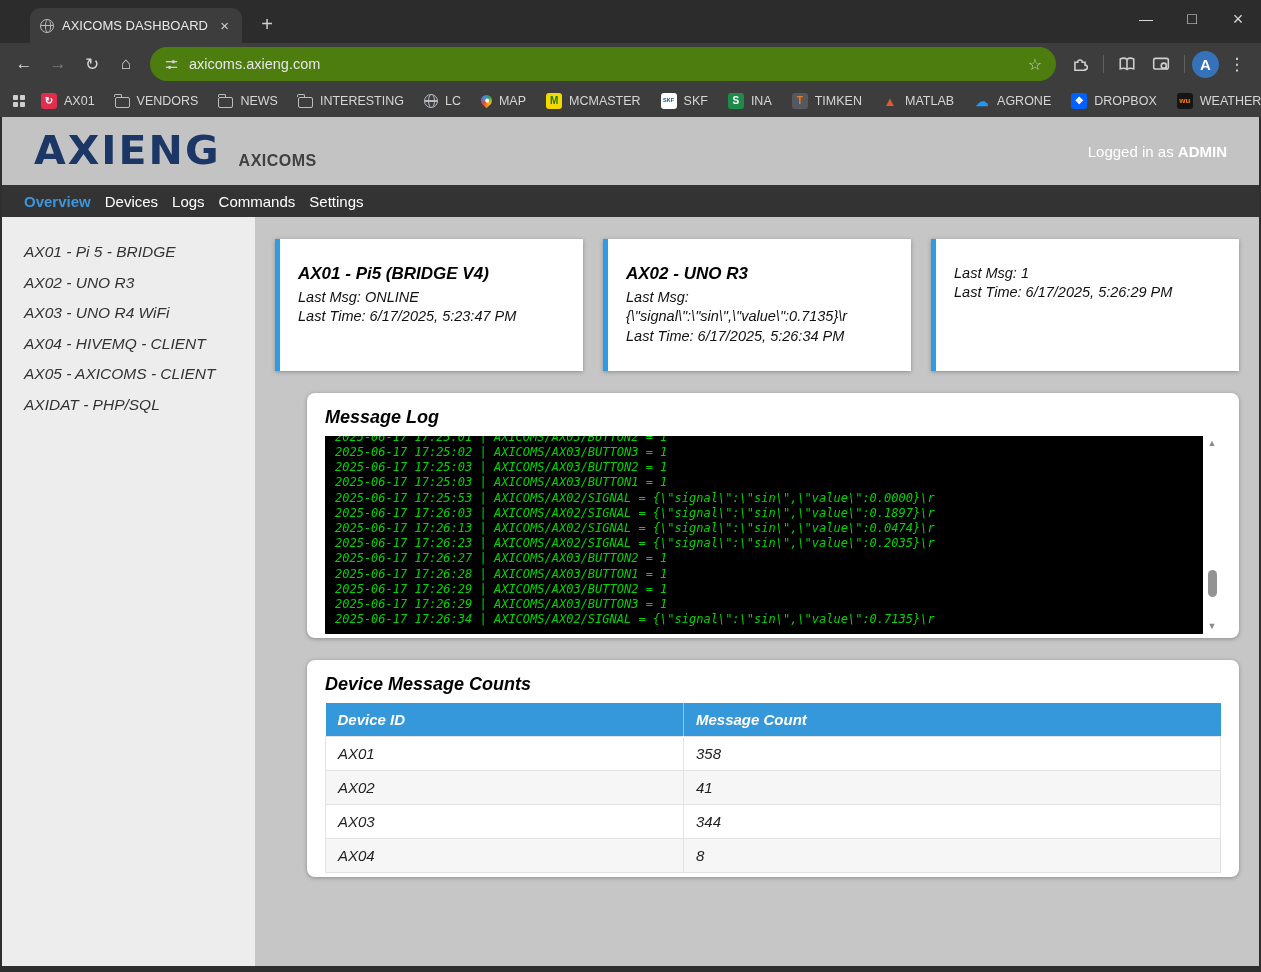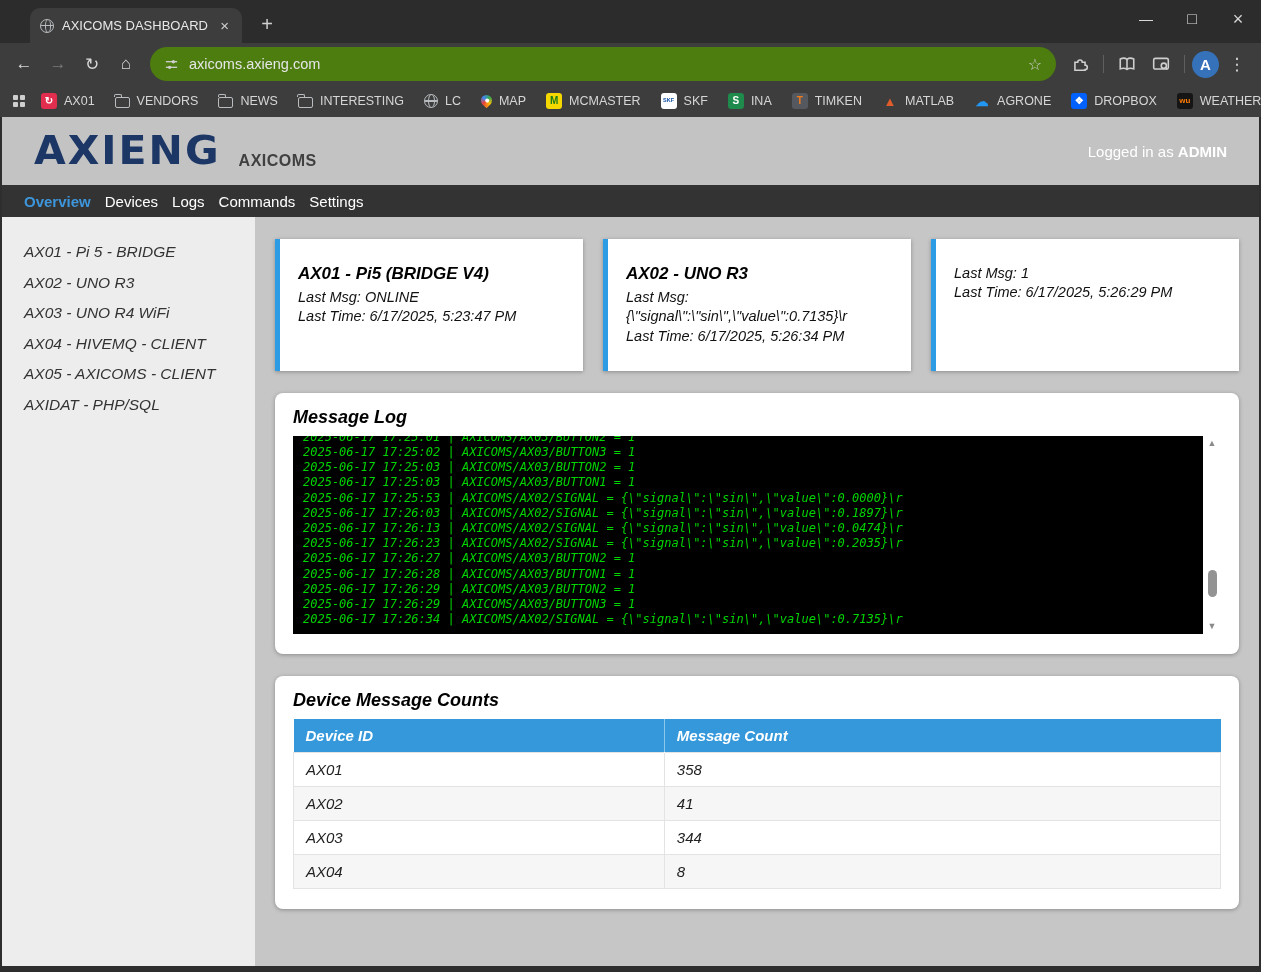--- a/index.html
+++ b/index.html
@@ -73,21 +73,21 @@
 
   .main { flex:1; padding:22px 20px 0; overflow:hidden; }
   .cards-row { display:flex; gap:20px; }
   .card { flex:1; background:#fff; border-left:5px solid #2e9be5; border-radius:0;
           box-shadow:0 1px 4px rgba(0,0,0,.3); padding:25px 18px; min-height:107px; }
   .card-title { font-size:17px; font-weight:bold; color:#000; margin-bottom:4px; }
   .card-line { font-size:14.5px; color:#111; line-height:1.33; word-break:break-all; }
   .card-line:empty { display:none; }
 
   .panel { background:#fff; border-radius:8px; box-shadow:0 1px 4px rgba(0,0,0,.3);
-           margin-top:22px; padding:14px 18px 20px; }
+           margin-top:22px; padding:14px 18px 4px;margin-left:32px; }
   .panel-title { font-size:18px; font-weight:bold; color:#000; margin-bottom:8px; }
   .log-wrap { display:flex; }
   .log { flex:1; background:#000; height:198px; overflow:hidden; padding:0 10px; }
   .log-inner { margin-top:-6px; }
   .log-line { font-family:"DejaVu Sans Mono", monospace; font-size:12px; line-height:15.2px;
               color:#00d500; white-space:nowrap; }
   .vscroll { width:18px; flex:none; display:flex; flex-direction:column; align-items:center; padding:3px 0; }
   .varrow { font-size:9px; color:#8a8a8a; line-height:1; }
   .vtrack { flex:1; width:11px; position:relative; }
   .vthumb { position:absolute; left:1px; top:70%; width:9px; height:27px; background:#939393; border-radius:5px; }

